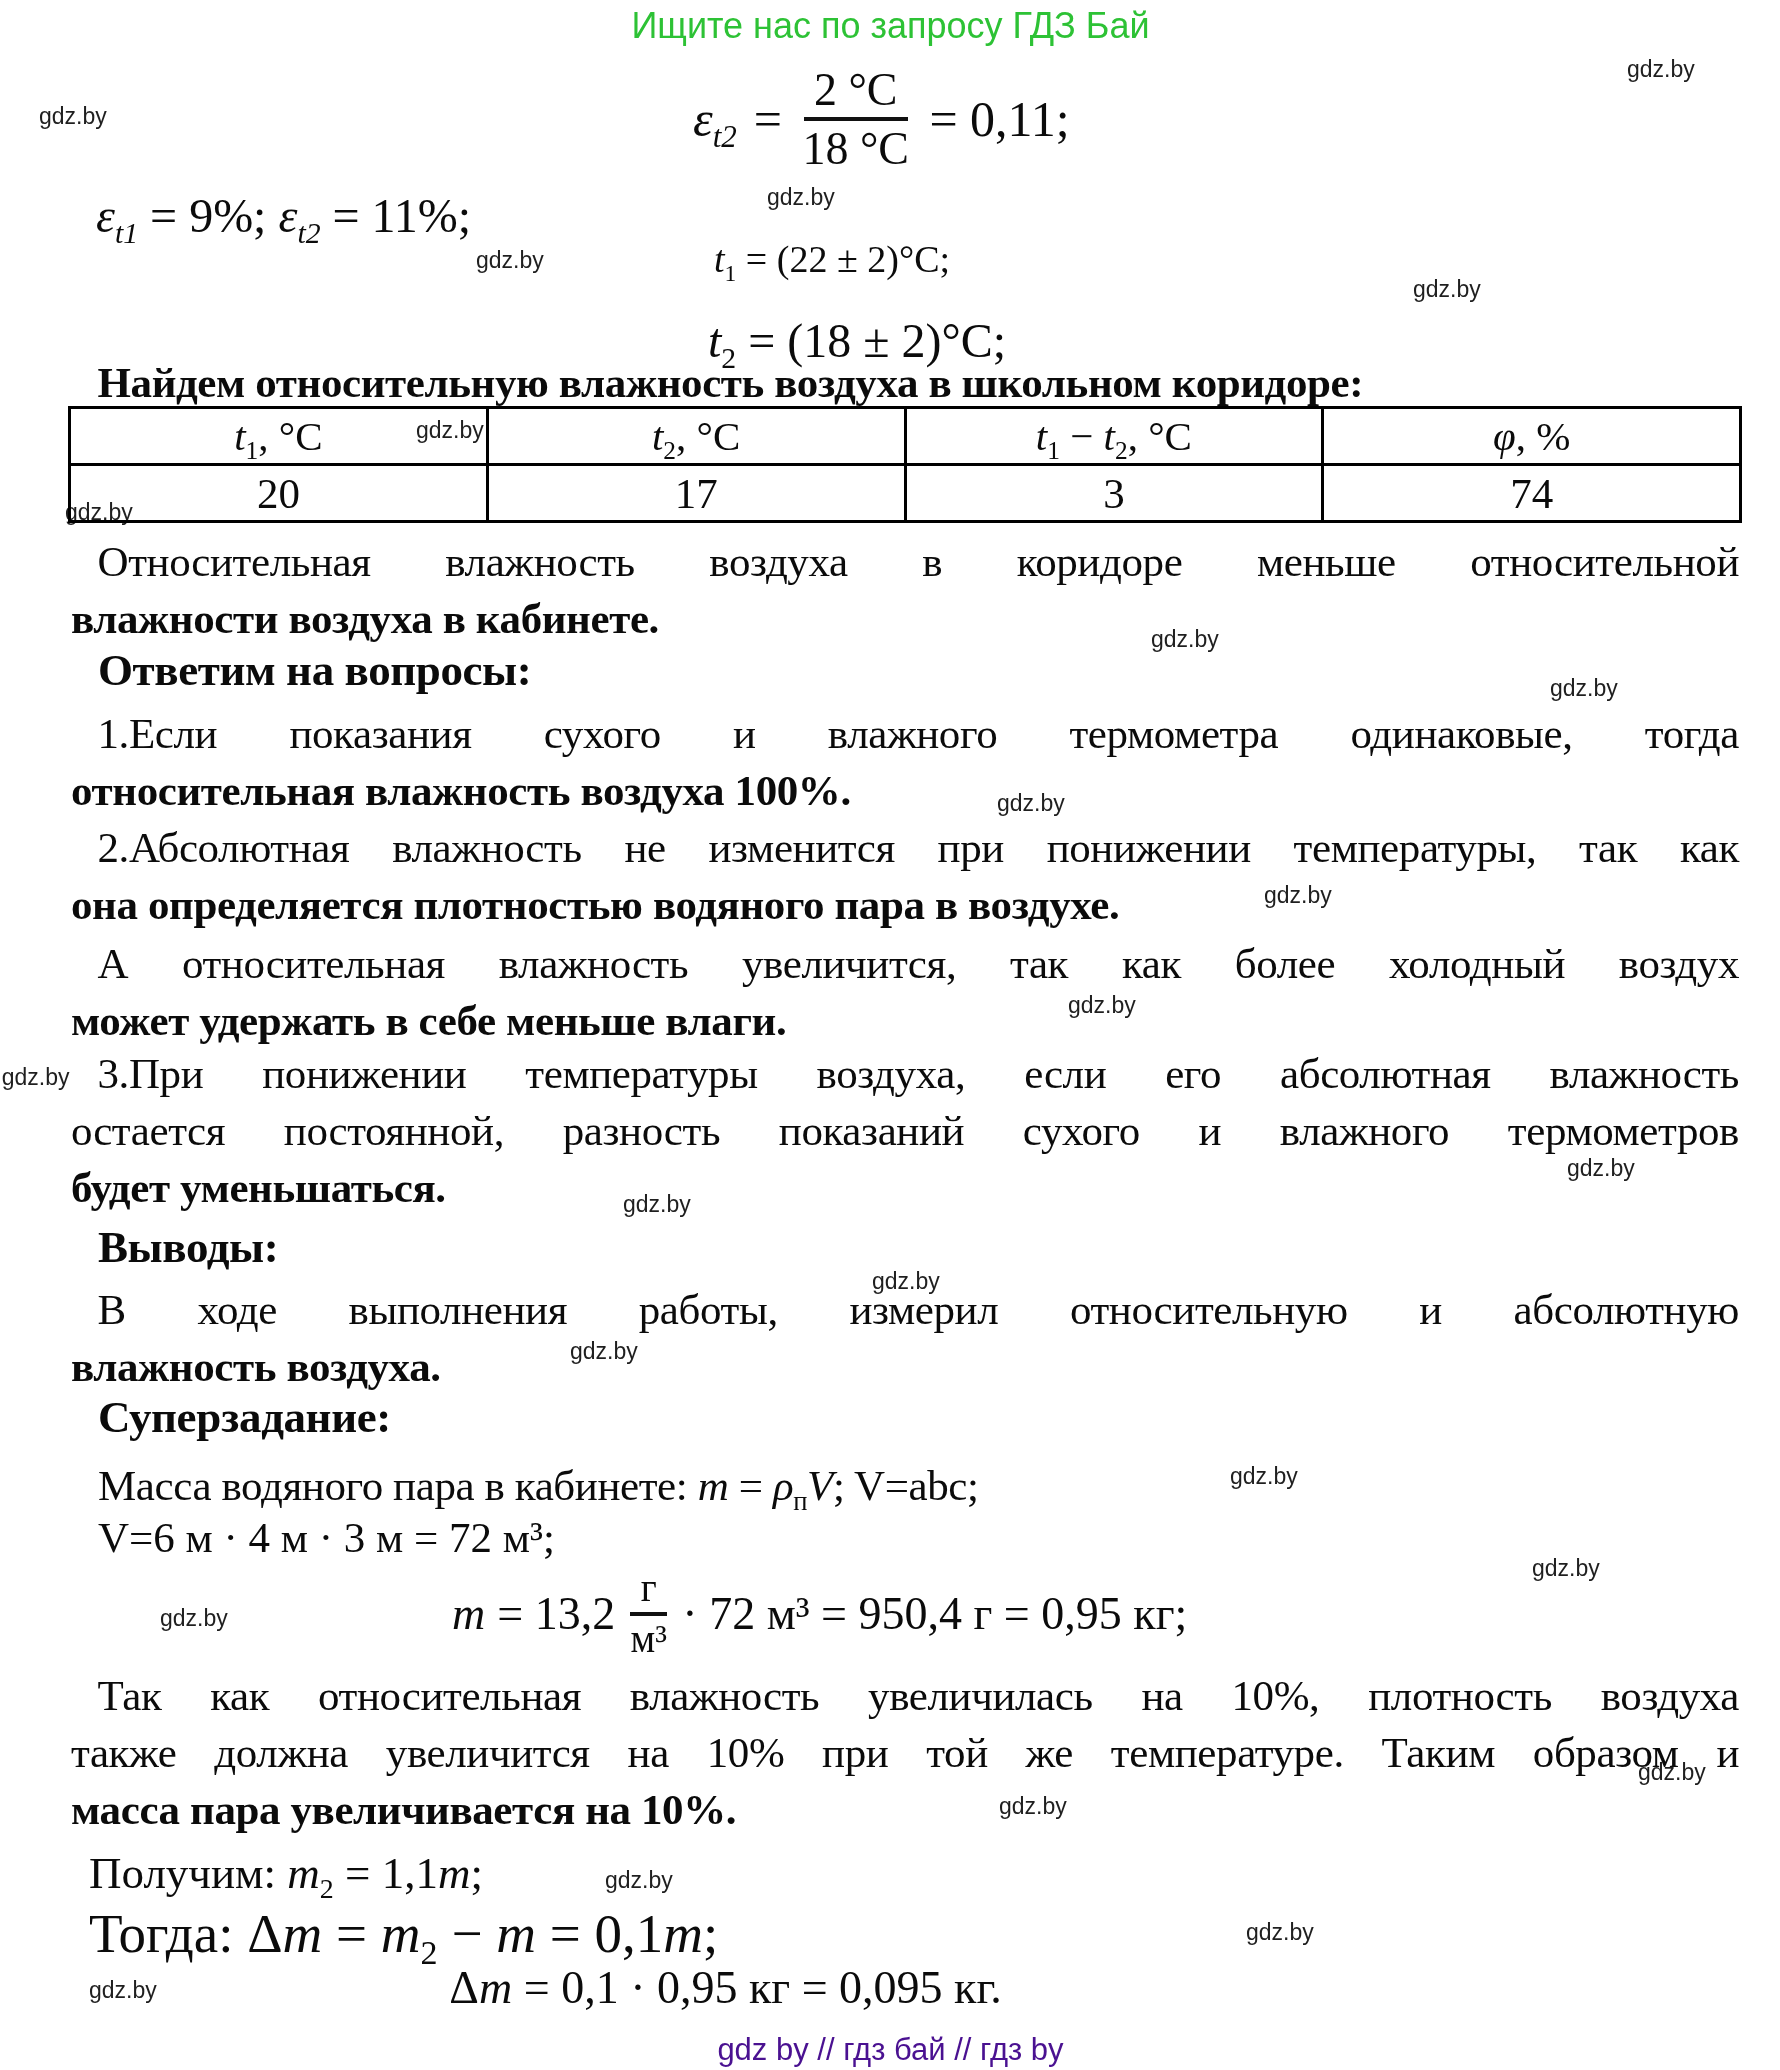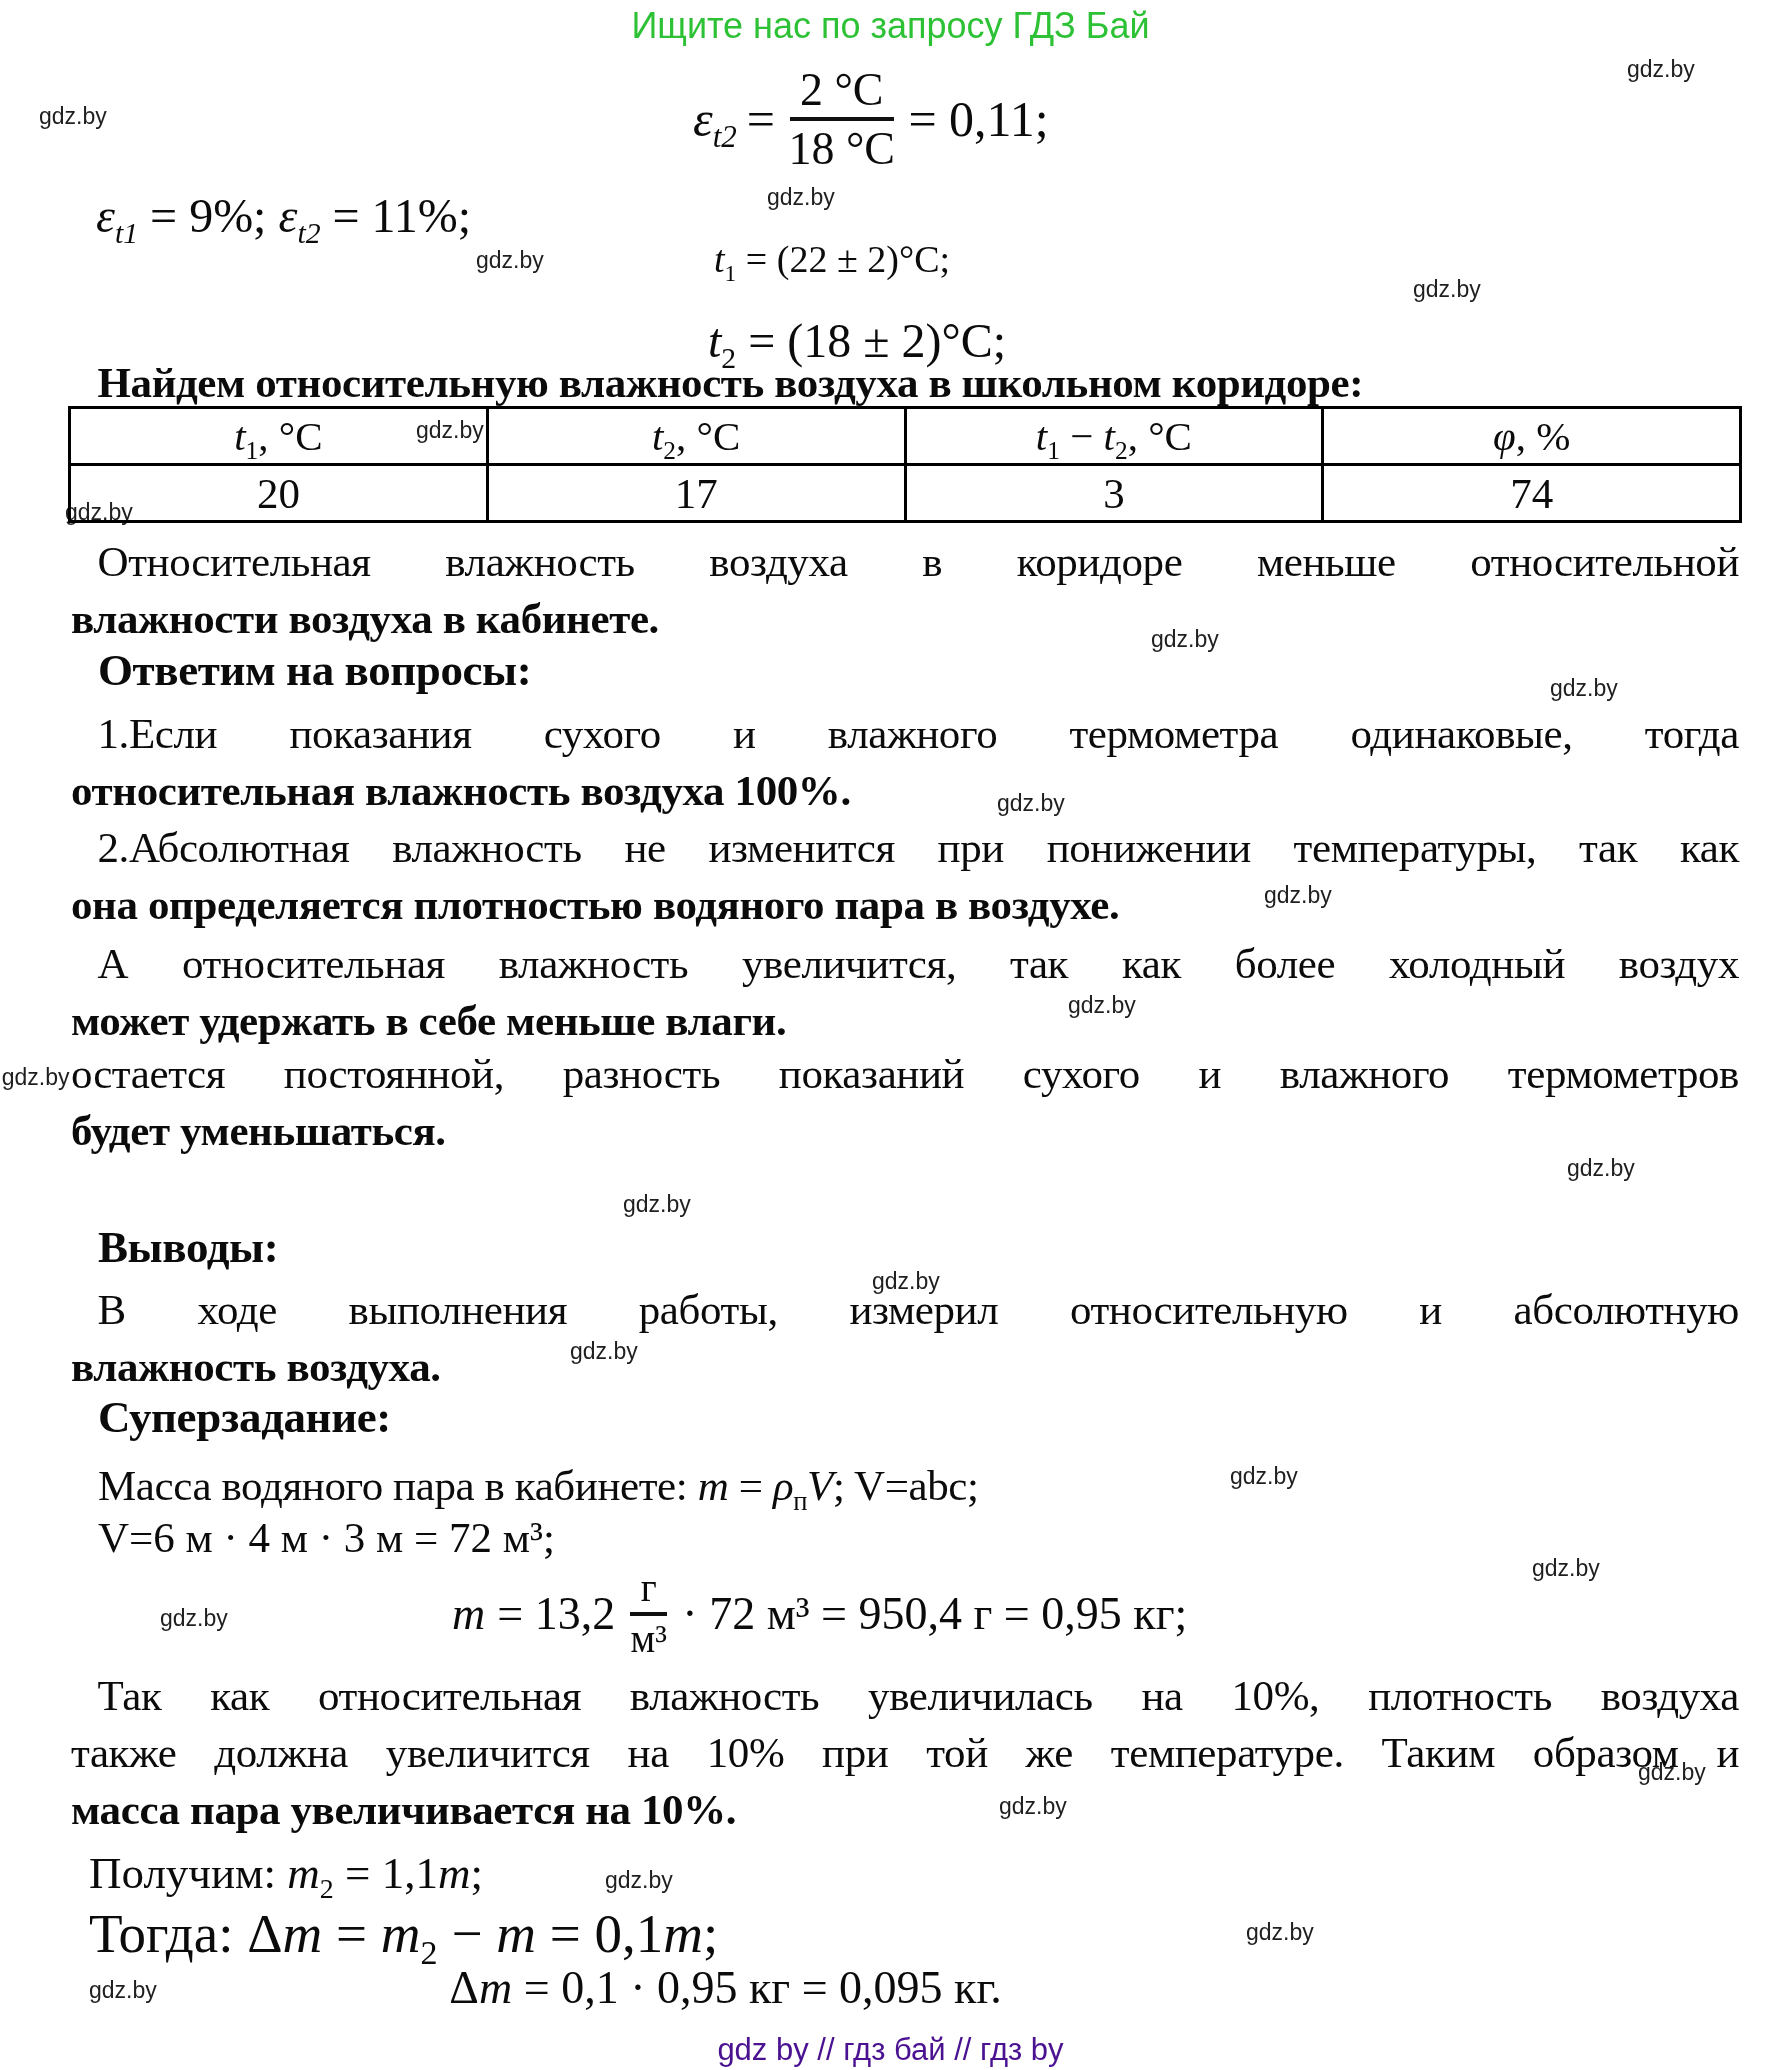--- a/index.html
+++ b/index.html
@@ -23,21 +23,21 @@
   .line { text-align:justify; text-align-last:justify; }
   .line.end { text-align:left; text-align-last:left;font-weight:bold; }
   .line.first { text-indent:26.5px; }
   .heading {
     position:absolute; left:98px; font-size:45px; font-weight:700;
     letter-spacing:-0.4px; white-space:nowrap;
   }
   .f { position:absolute; white-space:nowrap; line-height:1.2; }
   .v { font-style:italic; }
   sub { font-size:0.62em; line-height:0; }
-  .fline { display:flex; align-items:center; column-gap:10px; }
+  .fline { display:flex; align-items:center; column-gap:17px; }
   .frac { display:inline-flex; flex-direction:column; align-items:center; text-align:center; }
   .frac .fnum { border-bottom:4.3px solid #111; padding:0 10.3px; }
   .frac .fden { padding:0 3.4px; }
   .tbl {
     position:absolute; left:68px; top:406px; width:1674px;
     border-collapse:collapse; font-size:43px;
   }
   .tbl th, .tbl td {
     border:3.4px solid #000; width:25%; height:57px;
     text-align:center; vertical-align:middle; font-weight:normal;
@@ -134,20 +134,21 @@
     <div class="line first">2.Абсолютная влажность не изменится при понижении температуры, так как</div>
     <div class="line end">она определяется плотностью водяного пара в воздухе.</div>
   </div>
 
   <div class="para" style="top:935px">
     <div class="line first">А относительная влажность увеличится, так как более холодный воздух</div>
     <div class="line end">может удержать в себе меньше влаги.</div>
   </div>
 
   <div class="para" style="top:1045px">
+    <div class="line first">3.При понижении температуры воздуха, если его абсолютная влажность</div>
     <div class="line">остается постоянной, разность показаний сухого и влажного термометров</div>
     <div class="line end">будет уменьшаться.</div>
   </div>
 
   <div class="heading" style="top:1221px">Выводы:</div>
 
   <div class="para" style="top:1281px">
     <div class="line first">В ходе выполнения работы, измерил относительную и абсолютную</div>
     <div class="line end">влажность воздуха.</div>
   </div>

